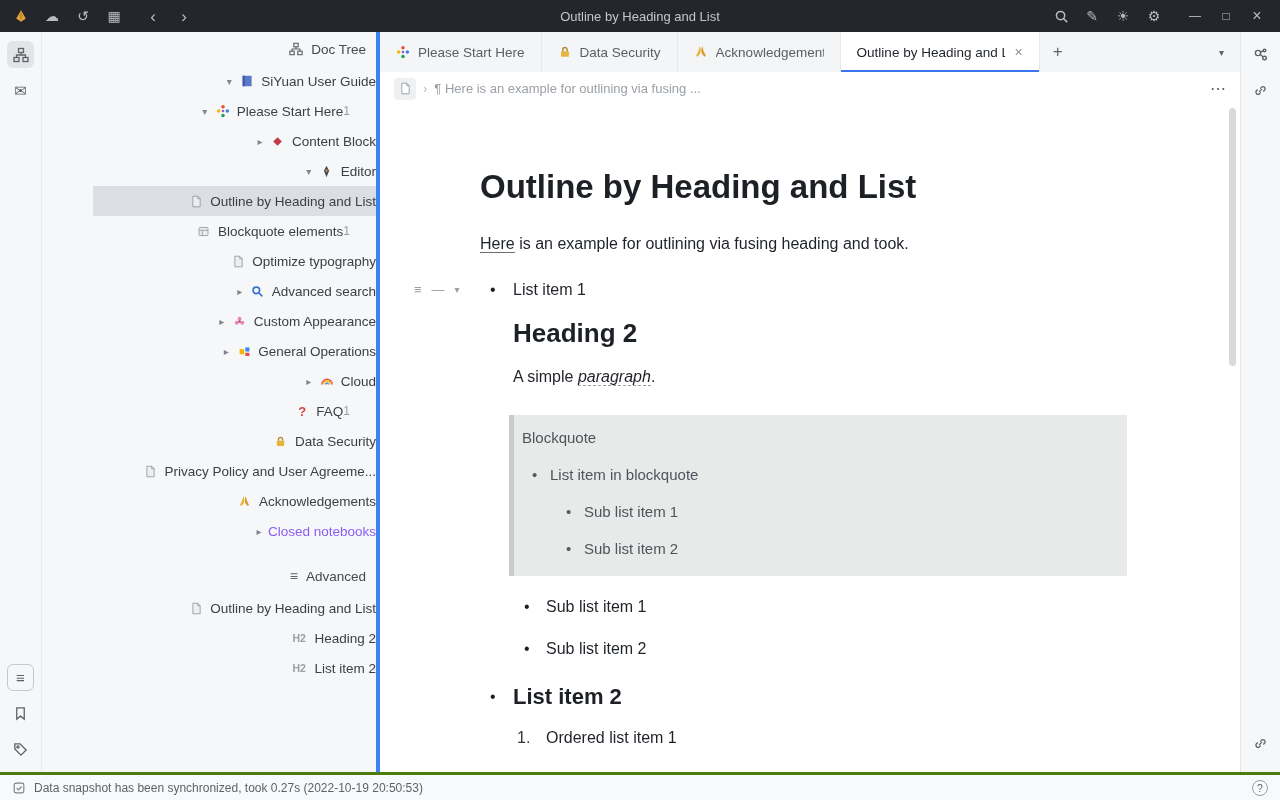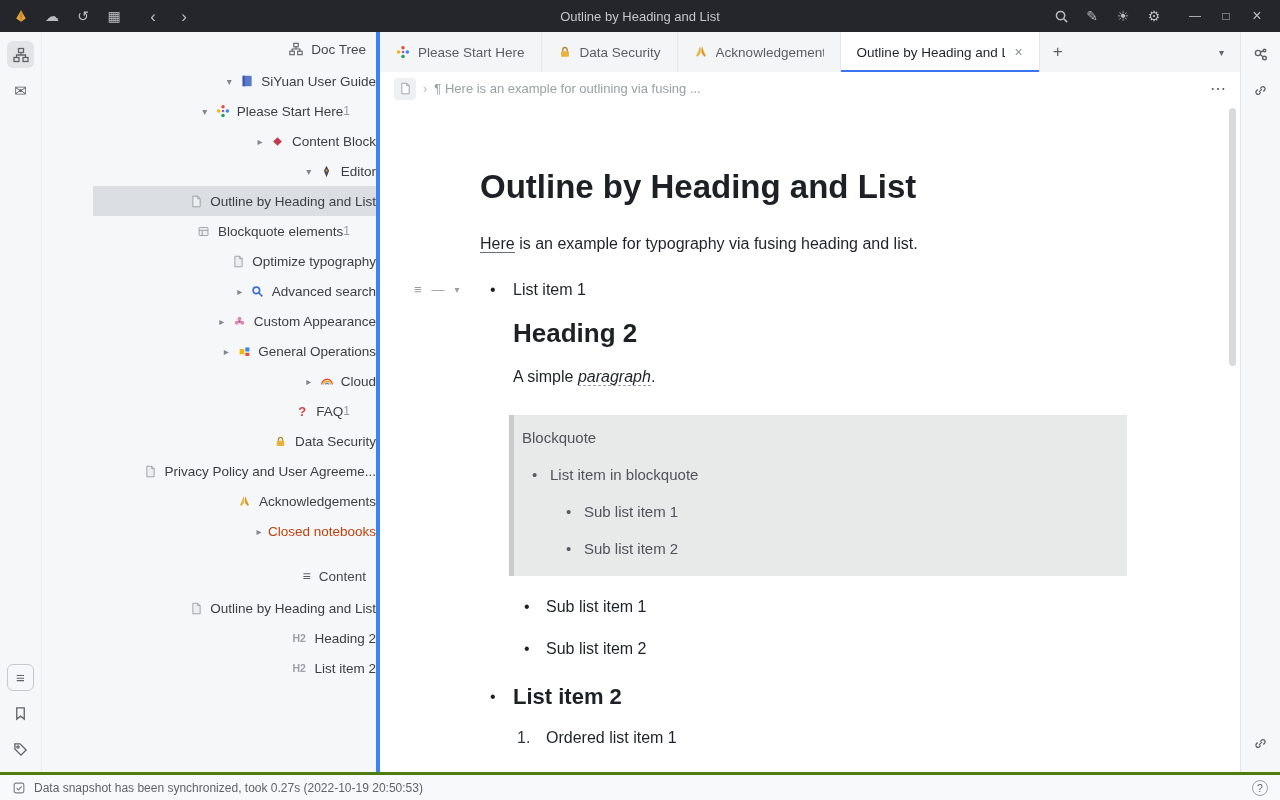--- a/index.html
+++ b/index.html
@@ -31,21 +31,21 @@
   
   .sidebar { width:338px; background:#f6f7f8; border-right:4px solid #3b82f6; display:flex; flex-direction:column;
              font-size:13.5px; color:#3c4046; overflow:hidden;align-items:flex-end; }
   .panel-header { height:34px; flex:none; display:flex; align-items:center; gap:8px; padding:0 10px; color:#45494f; }
   .row { height:30px; flex:none; display:flex; align-items:center; cursor:default; white-space:nowrap; }
   .row .chev { width:18px; flex:none; text-align:center; color:#80868c; font-size:10px; }
   .row .ticon { width:18px; height:16px; flex:none; display:flex; align-items:center; justify-content:center; margin-right:5px; font-size:13px; }
   .row .lbl { overflow:hidden; }
   .row .cnt { margin-left:auto; padding-right:26px; color:#9aa0a6; font-size:12px; }
   .row.sel { background:#dbdfe4; }
-  .row.muted .lbl { color:#c2410c; }
+  .row.muted .lbl { color:#8b5cf6; }
   .d0 { padding-left:22px; } .d1 { padding-left:40px; } .d2 { padding-left:58px; } .d3 { padding-left:76px; }
   .divider { height:1px; background:#e4e5e8; margin:6px 0; flex:none; }
   .h2badge { width:22px; flex:none; color:#9aa0a6; font-size:10.5px; font-weight:700; }
   .q-ico { color:#d64541; font-weight:700; font-size:13px; }
 
   
   .center { flex:1; min-width:0; display:flex; flex-direction:column; background:#fff; }
 
   .tabbar { height:40px; flex:none; background:#f4f5f6; display:flex; align-items:center; }
   .tab { height:40px; display:flex; align-items:center; gap:8px; padding:0 16px; font-size:13.5px; color:#5a5e64;
@@ -354,21 +354,21 @@
 
     <div class="row d0 muted">
       <span class="chev">▸</span>
       <span class="lbl">Closed notebooks</span>
     </div>
 
     <div class="divider"></div>
 
     <div class="panel-header">
       <span style="color:#5f6368;font-size:14px">≡</span>
-      <span>Content</span>
+      <span>Advanced</span>
     </div>
 
     <div class="row d0">
       <span class="ticon">
           <svg width="13" height="13" viewBox="0 0 16 16">
             <path d="M3.5 1.5h6l3 3v10h-9z" fill="#eceef0" stroke="#8f959b"></path>
             <path d="M9.5 1.5v3h3" fill="none" stroke="#8f959b"></path>
           </svg>
         </span>
       <span class="lbl">Outline by Heading and List</span>
@@ -433,21 +433,21 @@
         </span>
       <span class="bc-sep">›</span>
       <span>¶ Here is an example for outlining via fusing ...</span>
       <span class="bc-more">⋯</span>
     </div>
 
     <div class="editor">
       <div class="ed-inner">
         <h1 class="doc-title">Outline by Heading and List</h1>
 
-        <p class="intro"><span class="ref-link">Here</span><span> is an example for typography via fusing heading and list.</span></p>
+        <p class="intro"><span class="ref-link">Here</span><span> is an example for outlining via fusing heading and took.</span></p>
 
         <div class="lrow">
           <div class="gutter">
             <span>≡</span>
             <span>—</span>
             <span class="g3">▾</span>
           </div>
           <span class="dot">•</span>
           <div class="licontent">
             <div class="litext">List item 1</div>

